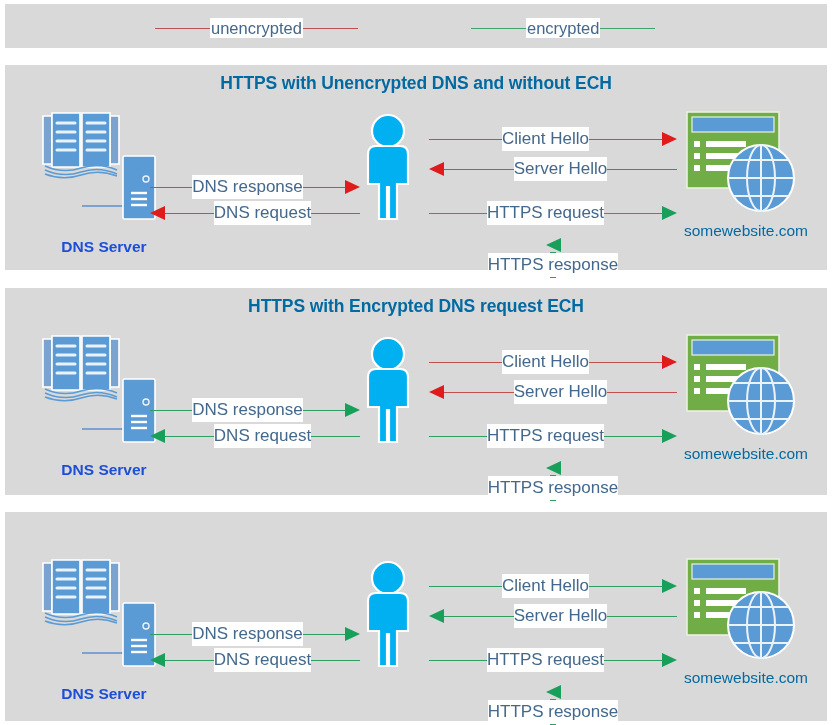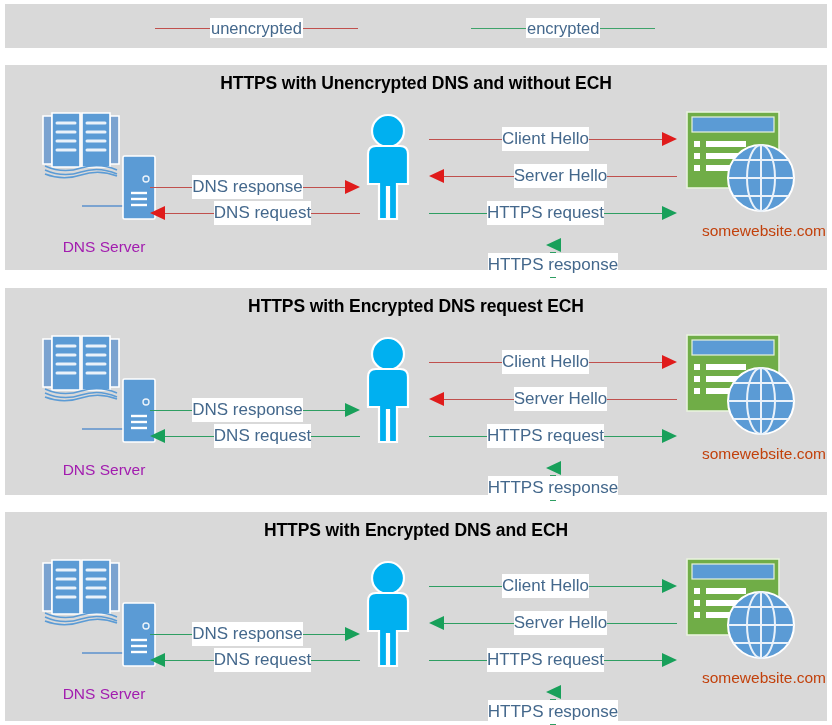--- a/index.html
+++ b/index.html
@@ -59,55 +59,56 @@
 
   
   .panel-title {
     position: absolute;
     left: 0;
     right: 0;
     top: 8px;
     text-align: center;
     font-size: 17.5px;
     font-weight: bold;
-    color: #000000;
+    color: #0369a1;
     letter-spacing: -0.1px;
   }
 
   
   .dns-group { position: absolute; left: 32px; top: 45px; }
   .book { position: absolute; left: 3px; top: 0; }
   .server-box { position: absolute; left: 85px; top: 45px; }
   .server-link {
     position: absolute;
     left: 45px; top: 95px;
     width: 45px; height: 0;
     border-top: 2px solid #7ba3d0;
   }
   .dns-label {
     position: absolute;
     left: -18px; top: 128px;
     width: 170px;
     text-align: center;
     font-size: 15.5px;
-    color: #a21caf;
+    color: #1d4ed8;
+    font-weight: bold;
   }
 
   
   .person { position: absolute; left: 349px; top: 48px; }
 
   
   .site-group { position: absolute; left: 676px; top: 45px; }
   .site-label {
     position: absolute;
     left: -15px; top: 112px;
     width: 160px;
-    text-align: right;
+    text-align: center;
     font-size: 15.5px;
-    color: #c2410c;
+    color: #0369a1;
     white-space: nowrap;
   }
 
   
   .flow {
     position: absolute;
     height: 24px;
     display: flex;
     align-items: center;
   }
@@ -139,21 +140,21 @@
   .flow.green .arrow.left  { border-right-color: #18a05a; }
 
   
   .flow.left-col  { left: 145px; width: 210px; }
   
   .flow.right-col { left: 424px; width: 248px; }
 
   .row-a { top: 88px; margin-top: 48px; }
   .row-b { top: 110px; }
   .row-1 { top: 62px; }
-  .row-2 { top: 99px; justify-content: flex-end; }
+  .row-2 { top: 92px; justify-content: flex-end; }
   .row-3 { top: 136px; }
   .row-4 { top: 173px; flex-direction: column; }
 </style>
 </head>
 <body>
 
 <div class="page">
 
   <div class="band" id="legend-band">
     <div class="legend-item" id="legend-encrypted">
@@ -374,21 +375,20 @@
         <span class="arrow right"></span>
       </div>
       <div class="flow right-col row-4 green">
         <span class="arrow left"></span>
         <span class="seg"></span>
         <span class="msg">HTTPS response</span>
         <span class="seg"></span>
       </div>
     </div>
   <div class="band" id="panel-3">
-      <div class="panel-title">HTTPS with Encrypted DNS and ECH</div>
       <div class="dns-group">
       <span class="book"><svg width="82" height="70" viewBox="0 0 82 70">
     <g stroke="#ffffff" stroke-width="1.6">
       <path d="M3 6 h9 v48 h-9 z" fill="#7ba3d0"></path>
       <path d="M70 6 h9 v48 h-9 z" fill="#7ba3d0"></path>
       <path d="M12 3 h28 v54 h-28 z" fill="#5b9bd5"></path>
       <path d="M42 3 h28 v54 h-28 z" fill="#5b9bd5"></path>
     </g>
     <g fill="none" stroke="#eaf2fa" stroke-width="3" stroke-linecap="round">
       <path d="M17 13 h18"></path>

